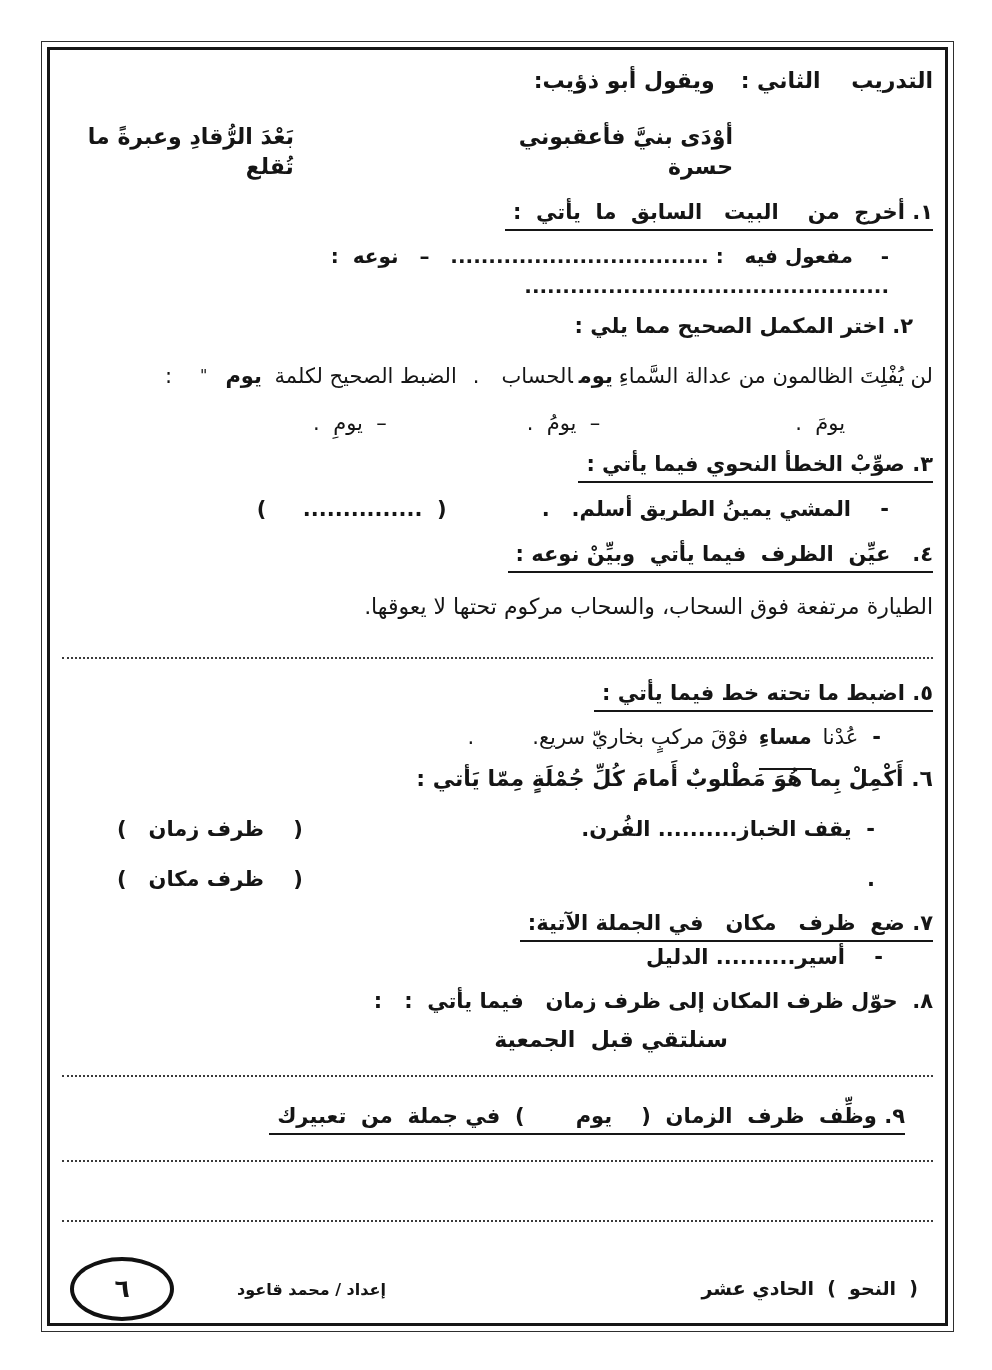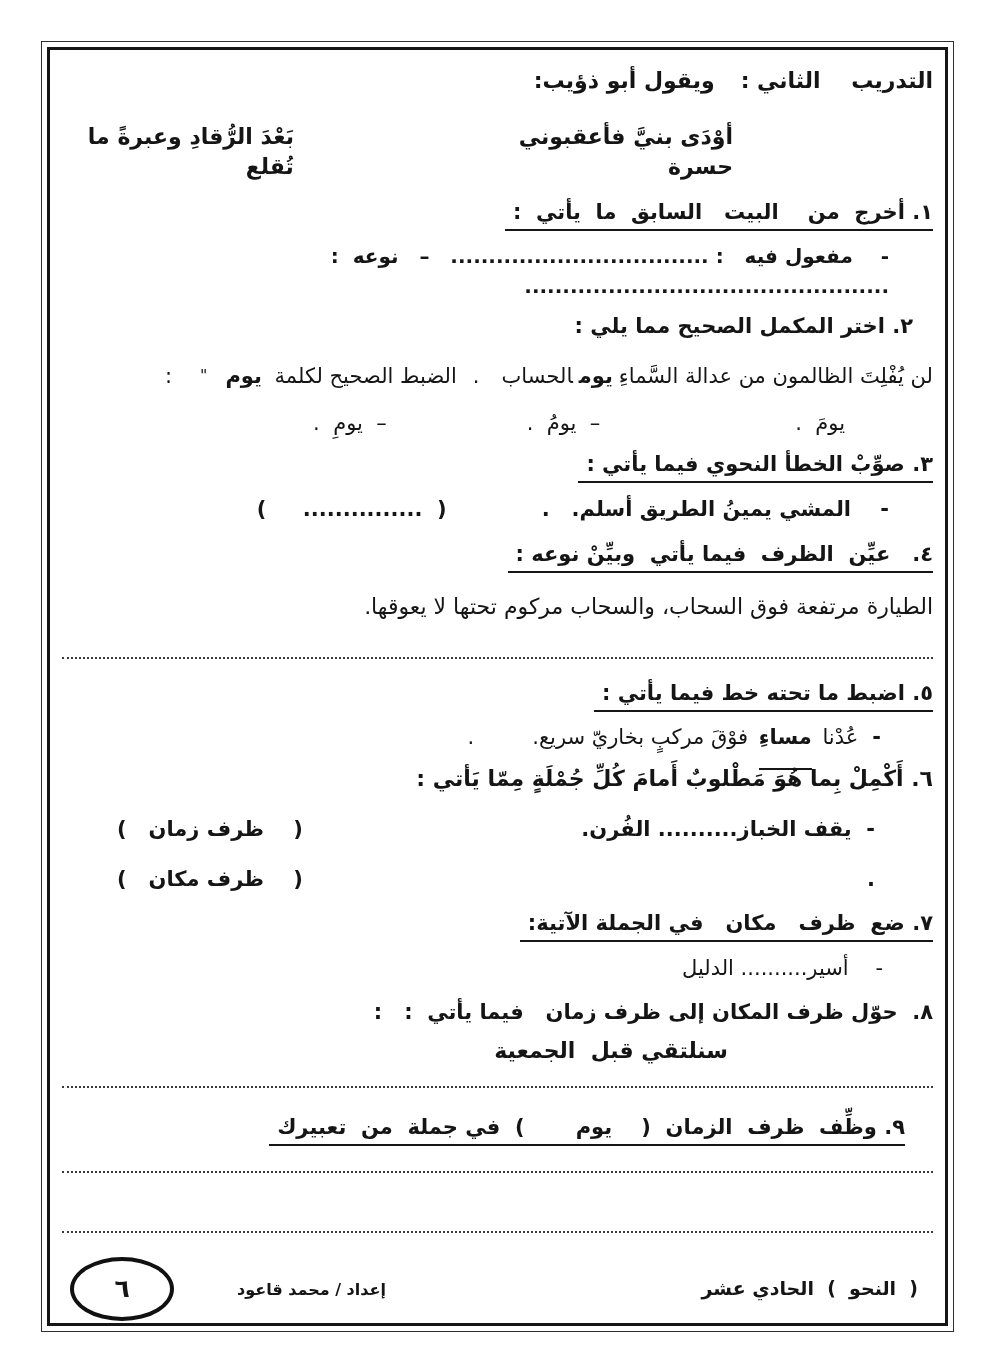--- a/index.html
+++ b/index.html
@@ -57,21 +57,21 @@
 
   .q5-title-line{margin-top:19px;}
   .q5-item{margin-top:10px;padding-right:52px;font-weight:400;}
   .q5-dash{margin-left:14px;font-weight:bold;}
   .q5-dot{margin-right:58px;}
 
   .q6-title{margin-top:12px;font-weight:bold;font-size:22px;}
   .q6-item{display:flex;justify-content:space-between;margin-top:20px;padding-right:58px;padding-left:55px;}
 
   .q7-title-line{margin-top:14px;}
-  .q7-item{margin-top:11px;padding-right:50px;font-weight:normal;}
+  .q7-item{margin-top:0;padding-right:50px;font-weight:bold;}
 
   .q8-title{margin-top:14px;font-weight:bold;}
   .q8-sentence{margin-top:9px;padding-right:205px;font-weight:bold;font-size:22px;}
 
   .q9-title-line{margin-top:24px;padding-right:28px;}
 
   .footer{position:absolute;left:12px;right:12px;bottom:18px;height:38px;font-size:19px;}
   .footer-subject{position:absolute;right:15px;top:6px;font-weight:bold;}
   .footer-prepared{position:absolute;left:175px;top:8px;font-weight:bold;font-size:16px;}
   .footer-pagenum-circle{

